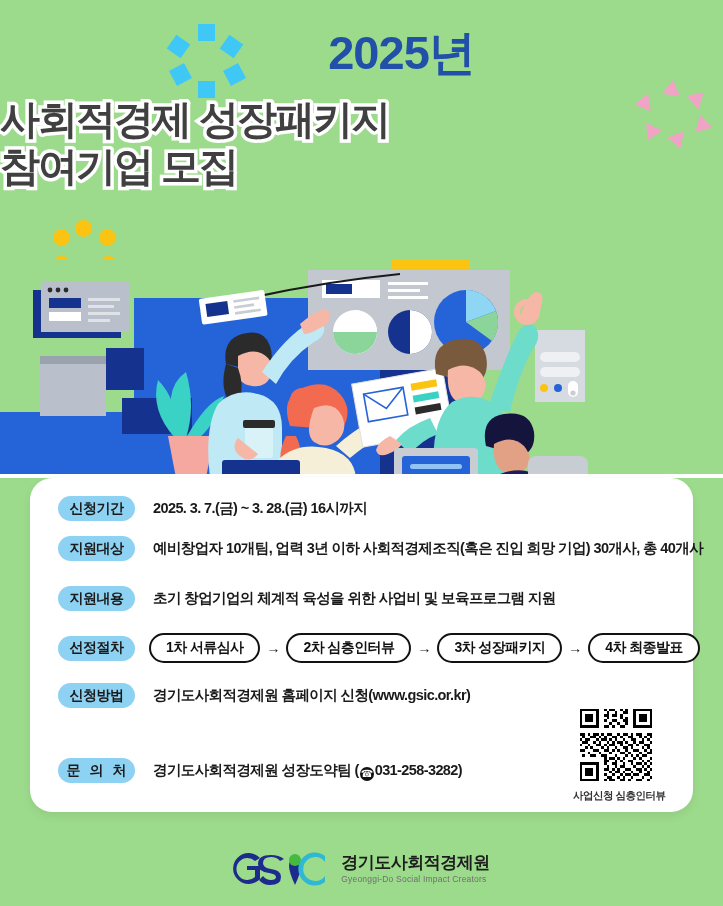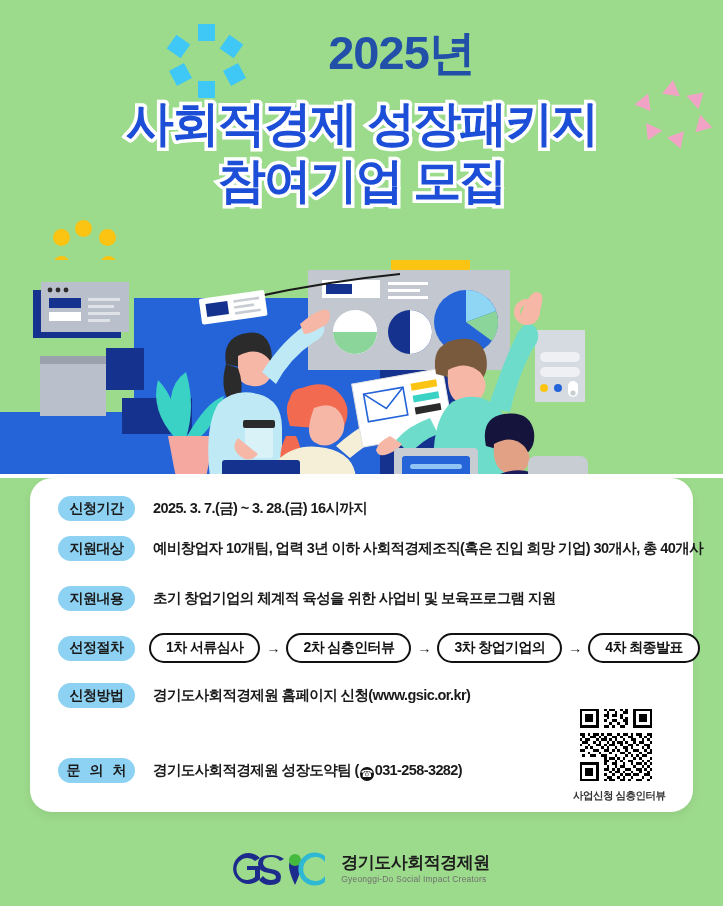--- a/index.html
+++ b/index.html
@@ -34,24 +34,23 @@
   
   .title-year {
     position: absolute; left: 0; right: 0; top: 22px;
     text-align: center;
     font-size: 47px; font-weight: bold; letter-spacing: -1px;
     color: #2250a8;
     padding-left: 80px;
   }
   .headline {
     position: absolute; left: 0; right: 0; top: 96px;
-    text-align: center;
-    font-size: 48px; font-weight: bold; line-height: 1.18;
+    font-size: 40px; font-weight: bold; line-height: 1.18;
     letter-spacing: -2px;
-    color: #1d4ed8;
+    color: #404040;
     -webkit-text-stroke: 7px #ffffff;
     paint-order: stroke fill;
   }
   .headline .l2 { display: block; }
 
   
   #illu {
     position: absolute; left: 0; top: 260px;
     width: 723px; height: 218px;
   }
@@ -327,21 +326,21 @@
       <div class="rowtext">초기 창업기업의 체계적 육성을 위한 사업비 및 보육프로그램 지원</div>
     </div>
 
     <div class="row r4">
       <div class="chip">선정절차</div>
       <div class="steps">
         <div class="step">1차 서류심사</div>
         <div class="arrow">→</div>
         <div class="step">2차 심층인터뷰</div>
         <div class="arrow">→</div>
-        <div class="step">3차 창업기업의</div>
+        <div class="step">3차 성장패키지</div>
         <div class="arrow">→</div>
         <div class="step">4차 최종발표</div>
       </div>
     </div>
 
     <div class="row r5">
       <div class="chip">신청방법</div>
       <div class="rowtext">경기도사회적경제원 홈페이지 신청(www.gsic.or.kr)</div>
     </div>
 

